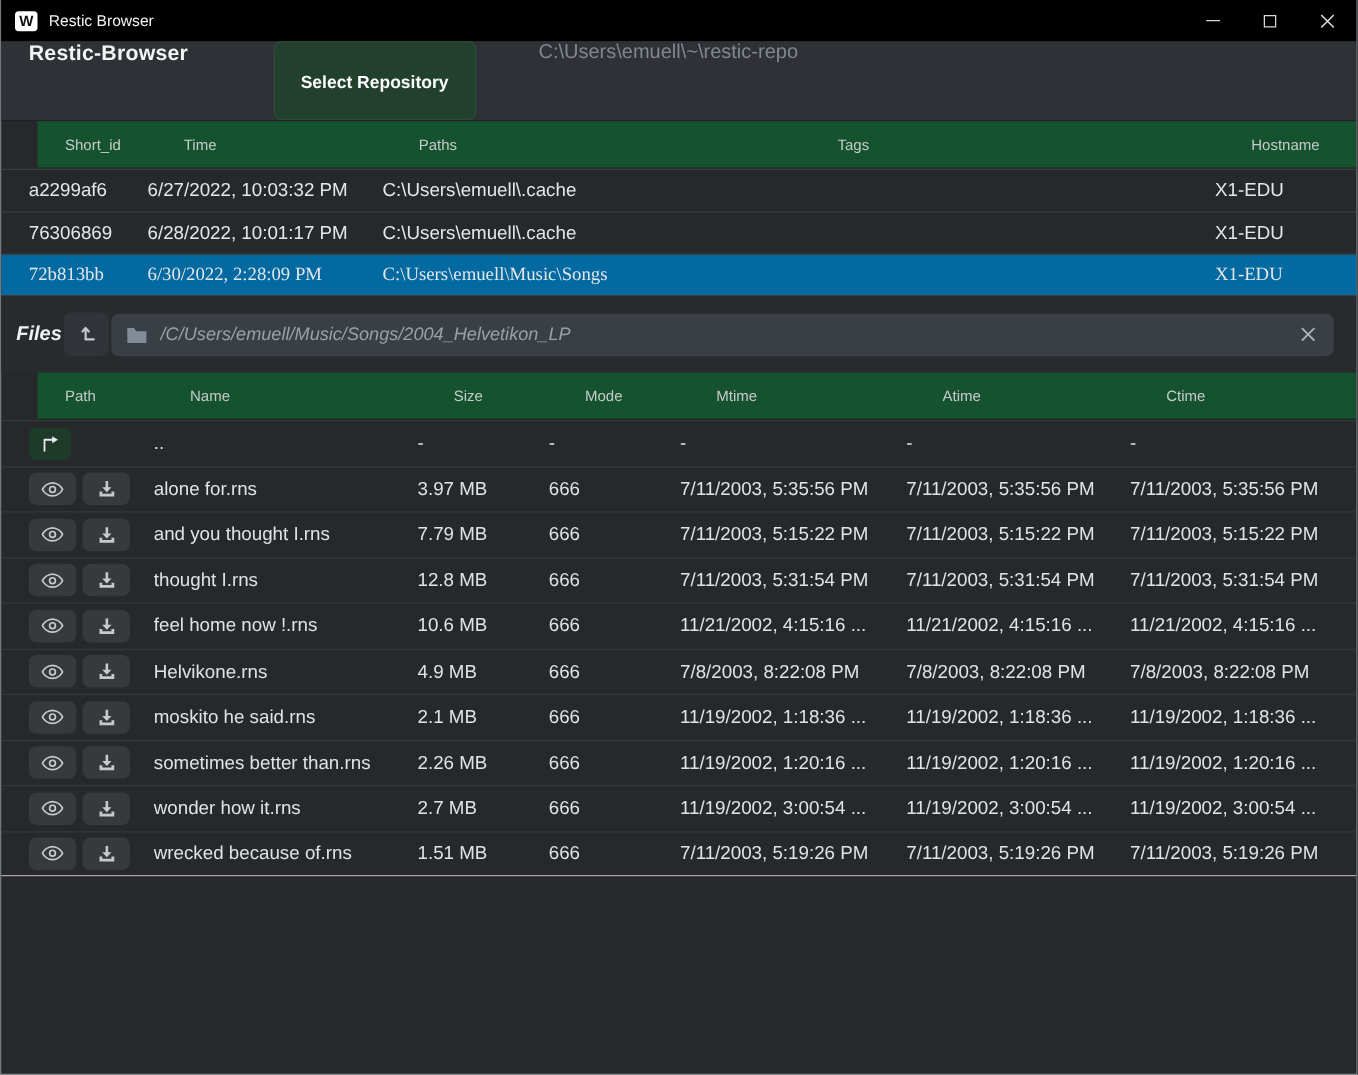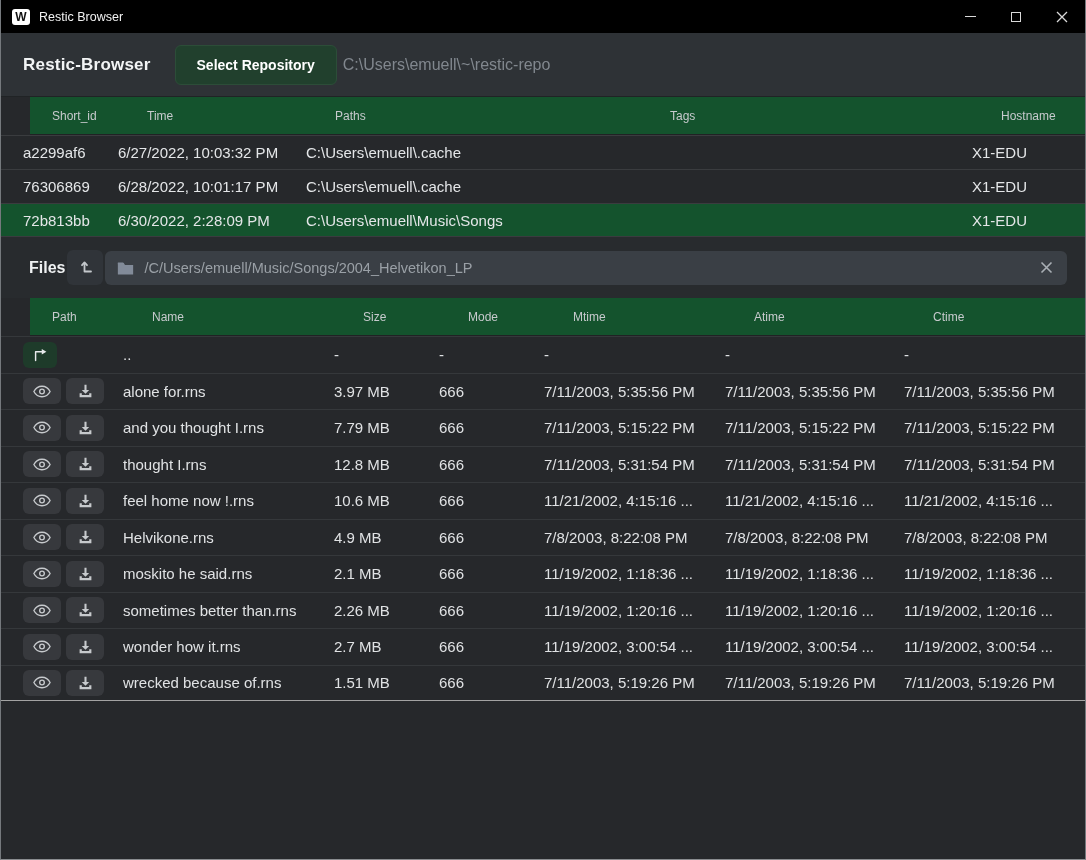--- a/index.html
+++ b/index.html
@@ -14,50 +14,50 @@
   .tb-left { display:flex; align-items:center; gap:9px; padding-left:11px; }
   .logo { width:18px; height:16px; background:#fff; border-radius:3px; color:#111;
           font-weight:bold; font-size:12px; display:flex; align-items:center; justify-content:center; }
   .tb-title { color:#f2f2f2; font-size:12.5px; }
   .win-ctls { display:flex; height:33px; }
   .win-btn { width:46px; height:33px; display:flex; align-items:center; justify-content:center; cursor:pointer; }
   .glyph-min { width:11px; height:1px; background:#d9d9d9; display:block; }
   .glyph-max { width:10px; height:10px; border:1px solid #d9d9d9; display:block; }
 
   
-  .app-header { height:64px; background:#2e3236; display:flex; align-items:center; padding-left:22px;
-                border-bottom:1px solid #202325; }
+  .app-header { height:64px; background:#2e3236; display:flex; padding-left:22px;
+                border-bottom:1px solid #202325;gap:44px; }
   .app-name { color:#f2f4f5; font-size:17px; font-weight:bold; letter-spacing:.2px; }
   .select-repo { margin-left:24px; background:#21402d; color:#fff; border:1px solid #2c4d38; border-radius:6px;
                  font-family:inherit; font-weight:bold; font-size:14px; padding:11px 21px; cursor:pointer; }
   .repo-path { margin-left:6px; color:#81878e; font-size:16px; }
 
   
   .snap-band { height:53px; display:flex; align-items:center; padding-left:22px; background:#282b2e; }
   .section-title { color:#eff1f2; font-size:16px; font-weight:bold; }
 
   .thead { background:#14532d; border-bottom:1px solid #202224; color:#c7cacd; font-size:12px;margin-left:29px; }
   .thead span { white-space:nowrap; overflow:hidden; }
   .snap-head { height:38px; }
   .file-head { height:38px; }
 
   .snap-grid { display:grid; grid-template-columns:95px 188px 335px 331px 1fr; padding-left:22px; align-items:center; }
   .file-grid { display:grid; grid-template-columns:100px 211px 105px 105px 181px 179px 1fr; padding-left:22px; align-items:center; }
 
   .trow { height:34px; border-top:1px solid #3a3c3f; color:#e4e6e8; font-size:15px; cursor:default; }
   .trow:last-child { border-bottom:1px solid #3a3c3f; }
   .trow .cell { white-space:nowrap; overflow:hidden; padding-right:10px; }
-  .trow.selected { background:#14532d; }
+  .trow.selected { background:#0369a1;font-family:Liberation Serif, serif; }
 
   .frow { height:36.5px; border-top:1px solid #35383b; color:#e0e2e4; font-size:15px; }
   .files-body .frow:last-child { border-bottom:1px solid #a3a3a3; }
   .frow .cell { white-space:nowrap; overflow:hidden; padding-right:8px; }
 
   
-  .files-bar { height:61px; display:flex; align-items:center; padding:0 18px 0 28px; background:#282b2e; gap:2px; }
+  .files-bar { height:61px; display:flex; align-items:center; padding:0 18px 0 12px; background:#282b2e; gap:2px;font-style:italic; }
   .tree-btn { width:36px; height:35px; background:#303439; border:none; border-radius:6px; display:flex;
               align-items:center; justify-content:center; cursor:pointer; flex:0 0 auto; }
   .path-input { flex:1; height:34px; background:#3a3f45; border-radius:6px; display:flex; align-items:center;
                 padding:0 12px; gap:10px; }
   .path-text { color:#9aa0a6; font-size:14.5px; white-space:nowrap; overflow:hidden; flex:1; }
   .clear-btn { background:none; border:none; cursor:pointer; display:flex; align-items:center; padding:2px; }
 
   
   .actions { display:flex; gap:5px; align-items:center; }
   .icon-btn { width:38px; height:26px; background:#37393d; border:none; border-radius:6px;

